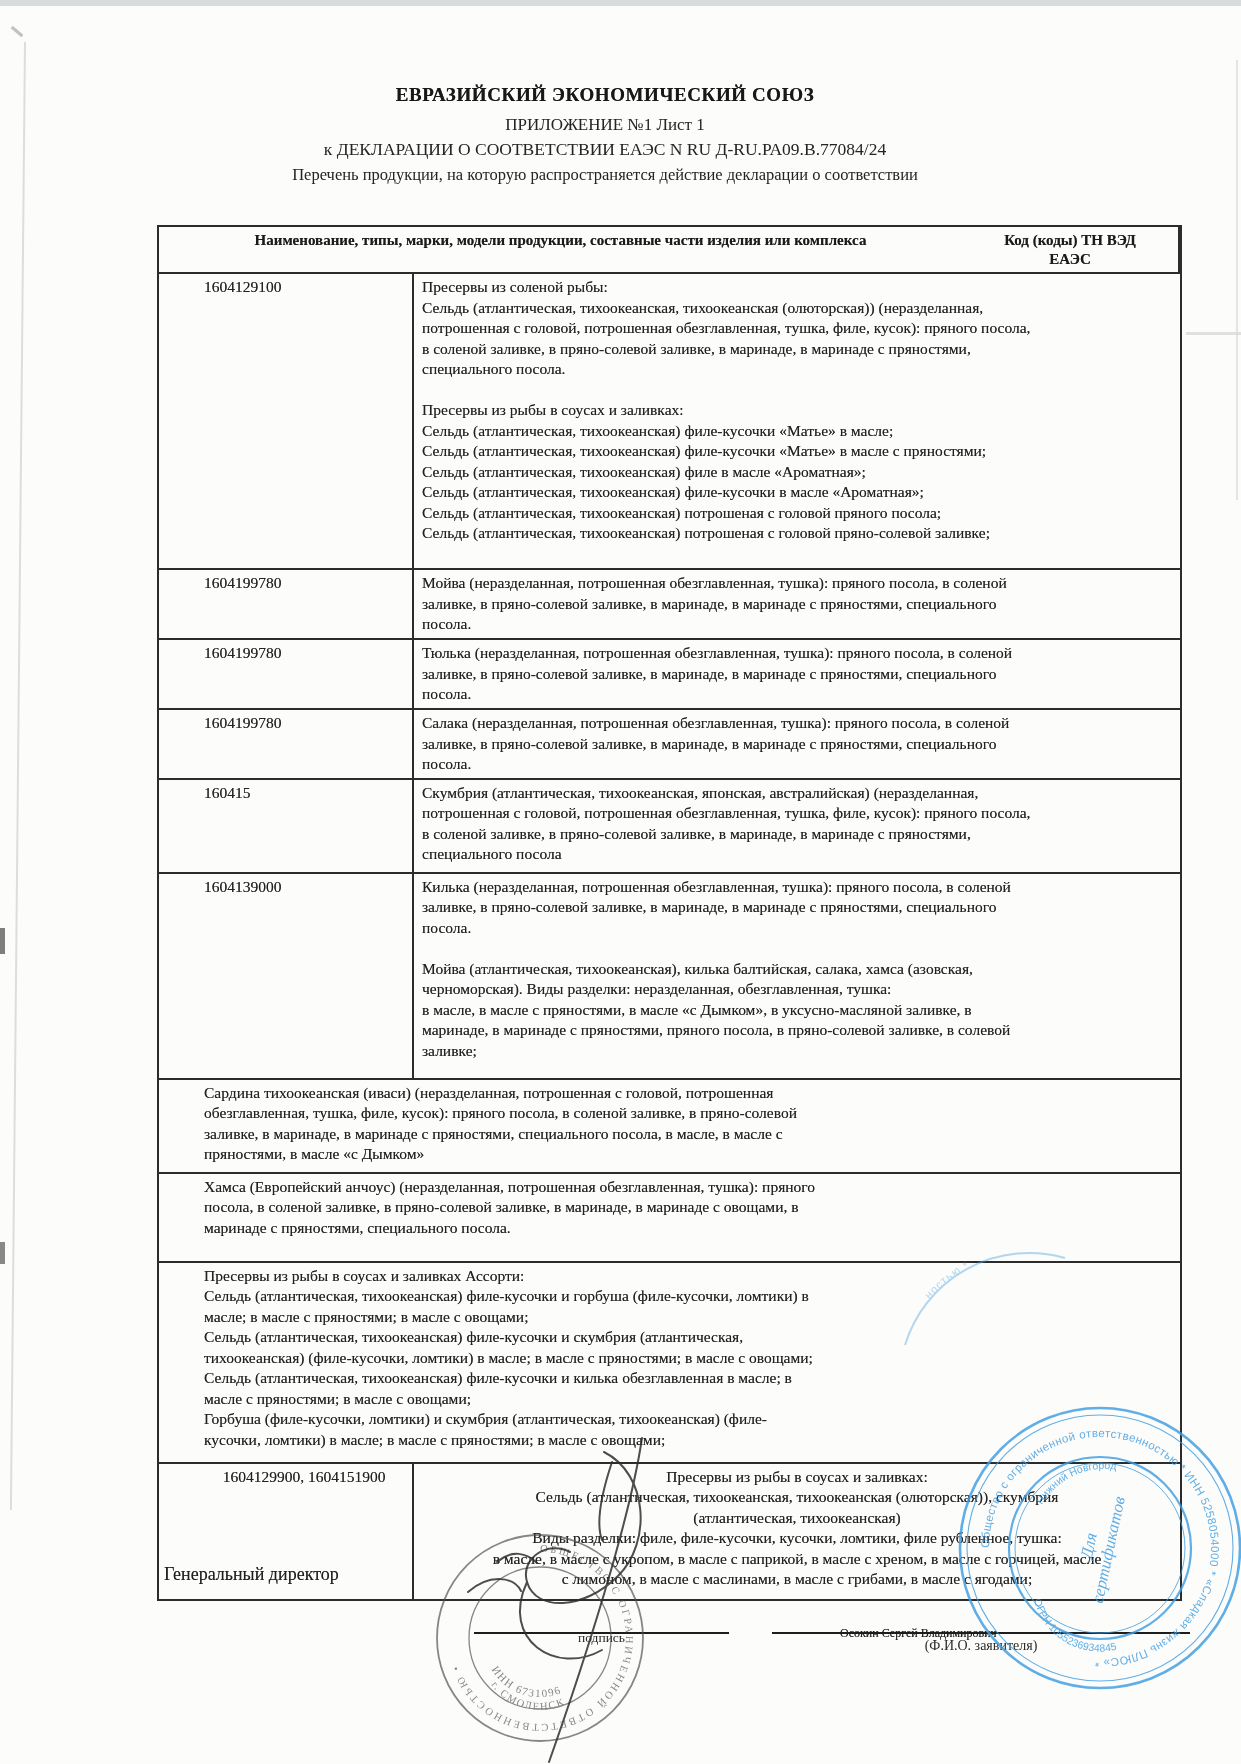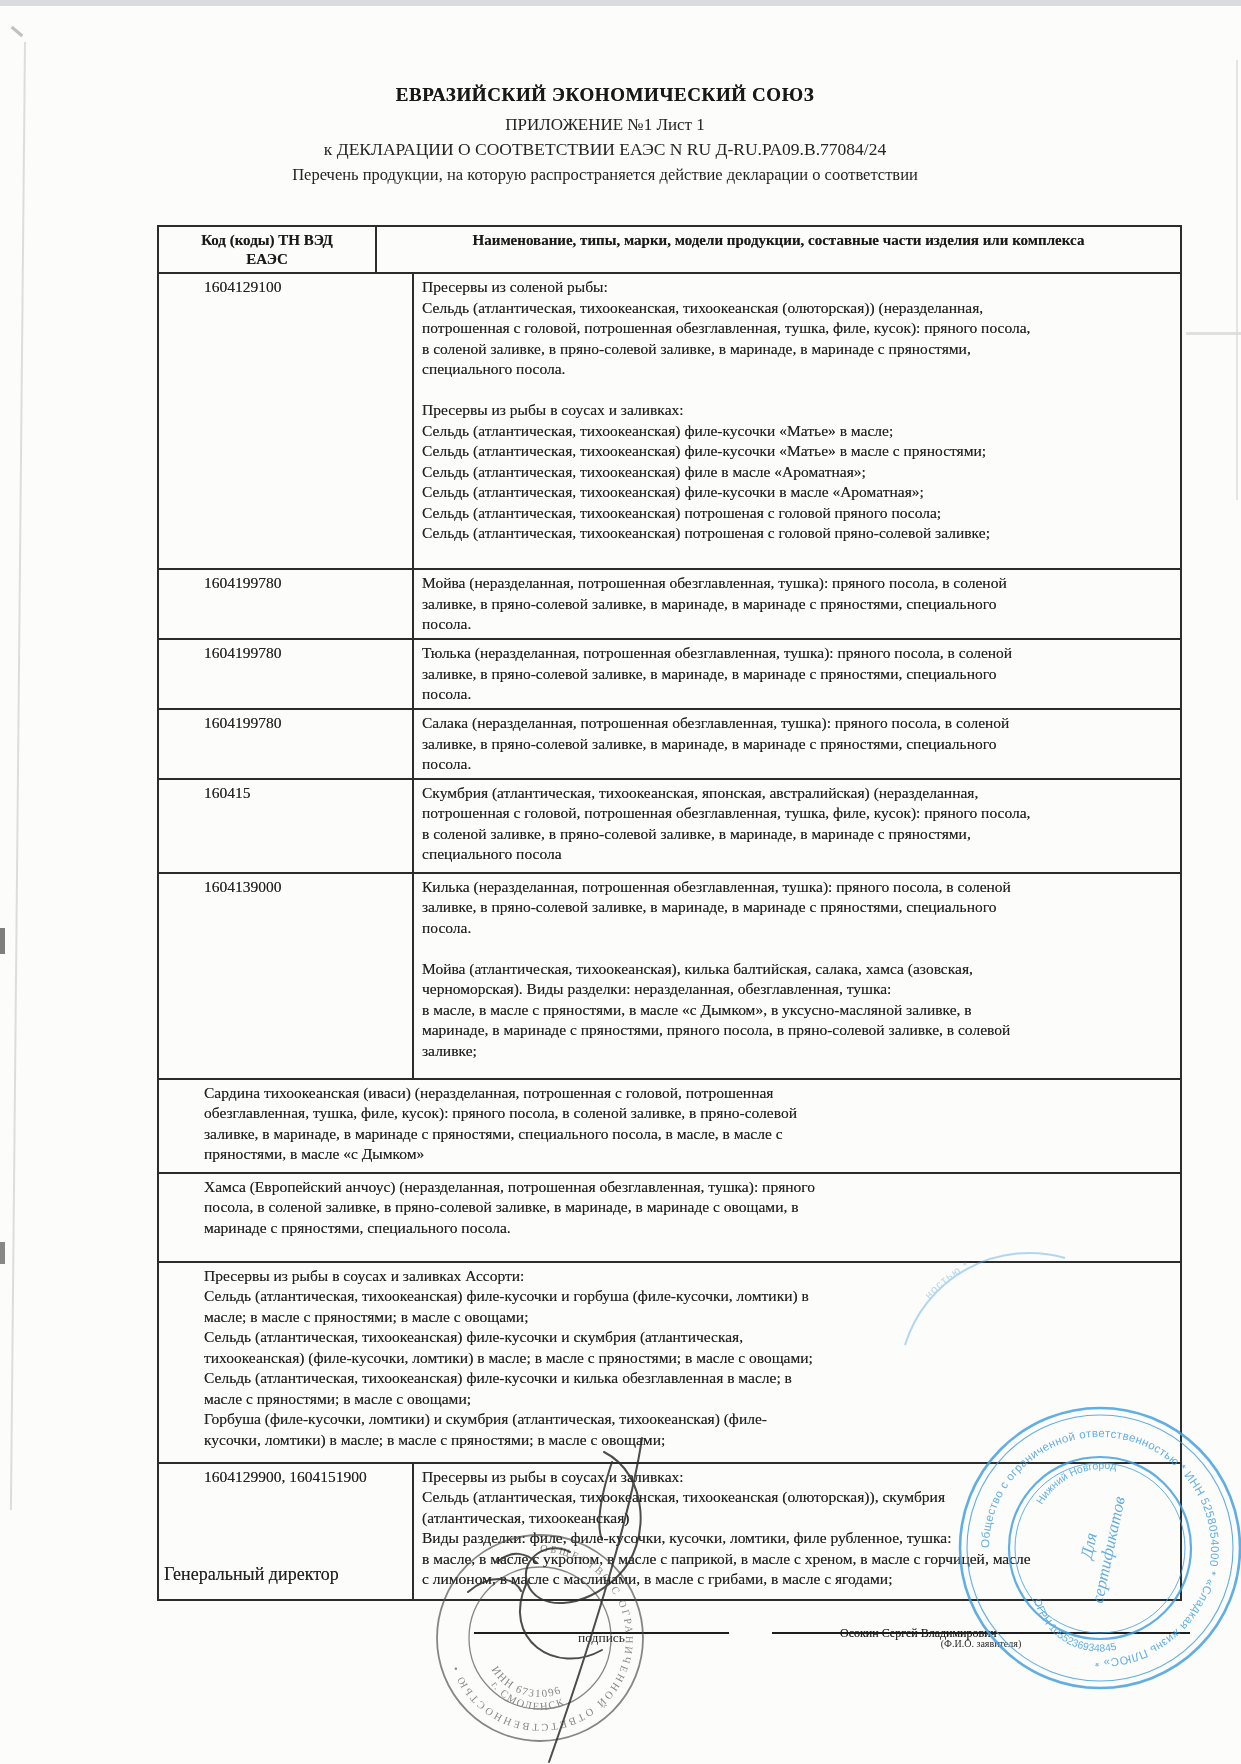--- a/index.html
+++ b/index.html
@@ -31,21 +31,21 @@
   .c-desc{flex:1;}
   .thead{min-height:40px;}
   .thead .cell{font-weight:bold;text-align:center;font-size:15px;line-height:19px;padding-top:4px;color:#1b1b1b;}
 
   
   .footer-label{position:absolute;left:164px;top:1564px;font-size:18px;color:#1f1f1f;text-shadow:0 0 .4px rgba(0,0,0,.5);text-align:right;}
   .sig-line{position:absolute;left:474px;top:1632px;width:255px;height:2px;background:#1d1d1d;}
   .sig-caption{position:absolute;left:474px;top:1630px;width:255px;text-align:center;font-size:13.5px;color:#2a2a2a;}
   .fio-name{position:absolute;left:840px;top:1605px;font-size:12px;color:#1f1f1f;text-shadow:0 0 .4px rgba(0,0,0,.5);margin-top:21px;}
   .fio-line{position:absolute;left:772px;top:1632px;width:418px;height:2px;background:#1d1d1d;}
-  .fio-caption{position:absolute;left:772px;top:1638px;width:418px;text-align:center;font-size:10px;color:#2a2a2a;}
+  .fio-caption{position:absolute;left:772px;top:1638px;width:418px;text-align:center;font-size:14px;color:#2a2a2a;}
 
   .stamp-layer{position:absolute;left:0;top:0;width:1241px;height:1764px;pointer-events:none;}
 </style>
 </head>
 <body>
 
 <div id="page">
 
   <div class="scan-top-strip"></div>
   <div class="scan-left-line"></div>
@@ -57,23 +57,23 @@
 
   <div class="doc-header">
     <div class="doc-title">ЕВРАЗИЙСКИЙ ЭКОНОМИЧЕСКИЙ СОЮЗ</div>
     <div class="doc-sub1">ПРИЛОЖЕНИЕ №1 Лист 1</div>
     <div class="doc-sub2">к ДЕКЛАРАЦИИ О СООТВЕТСТВИИ ЕАЭС N RU Д-RU.РА09.В.77084/24</div>
     <div class="doc-sub3">Перечень продукции, на которую распространяется действие декларации о соответствии</div>
   </div>
 
   <div class="ptable">
     <div class="trow thead">
+      <div class="cell c-desc">Наименование, типы, марки, модели продукции, составные части изделия или комплекса</div>
       <div class="cell c-code">Код (коды) ТН ВЭД
 ЕАЭС</div>
-      <div class="cell c-desc">Наименование, типы, марки, модели продукции, составные части изделия или комплекса</div>
     </div>
 
     <div class="trow" style="min-height: 294px;">
       <div class="cell c-code">1604129100</div>
       <div class="cell c-desc">Пресервы из соленой рыбы:
 Сельдь (атлантическая, тихоокеанская, тихоокеанская (олюторская)) (неразделанная,
 потрошенная с головой, потрошенная обезглавленная, тушка, филе, кусок): пряного посола,
 в соленой заливке, в пряно-солевой заливке, в маринаде, в маринаде с пряностями,
 специального посола.
 
@@ -146,21 +146,21 @@
 Сельдь (атлантическая, тихоокеанская) филе-кусочки и горбуша (филе-кусочки, ломтики) в
 масле; в масле с пряностями; в масле с овощами;
 Сельдь (атлантическая, тихоокеанская) филе-кусочки и скумбрия (атлантическая,
 тихоокеанская) (филе-кусочки, ломтики) в масле; в масле с пряностями; в масле с овощами;
 Сельдь (атлантическая, тихоокеанская) филе-кусочки и килька обезглавленная в масле; в
 масле с пряностями; в масле с овощами;
 Горбуша (филе-кусочки, ломтики) и скумбрия (атлантическая, тихоокеанская) (филе-
 кусочки, ломтики) в масле; в масле с пряностями; в масле с овощами;</div>
     </div>
 
-    <div class="trow" style="min-height: 135px;">
+    <div class="trow" style="min-height: 135px; text-align: center;">
       <div class="cell c-code">1604129900, 1604151900</div>
       <div class="cell c-desc">Пресервы из рыбы в соусах и заливках:
 Сельдь (атлантическая, тихоокеанская, тихоокеанская (олюторская)), скумбрия
 (атлантическая, тихоокеанская)
 Виды разделки: филе, филе-кусочки, кусочки, ломтики, филе рубленное, тушка:
 в масле, в масле с укропом, в масле с паприкой, в масле с хреном, в масле с горчицей, масле
 с лимоном, в масле с маслинами, в масле с грибами, в масле с ягодами;</div>
     </div>
   </div>
 

